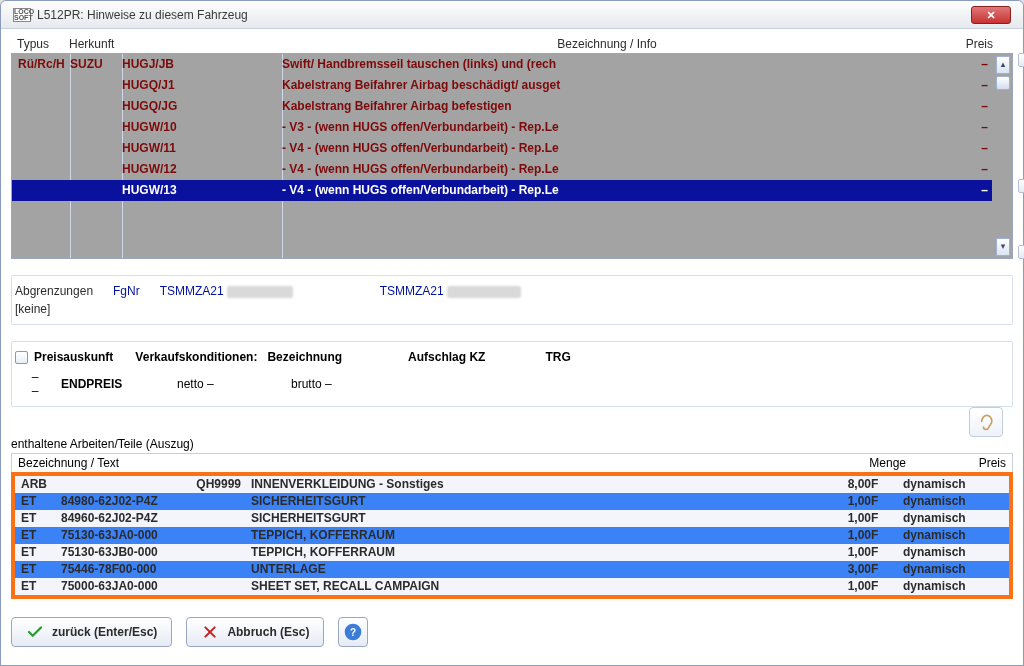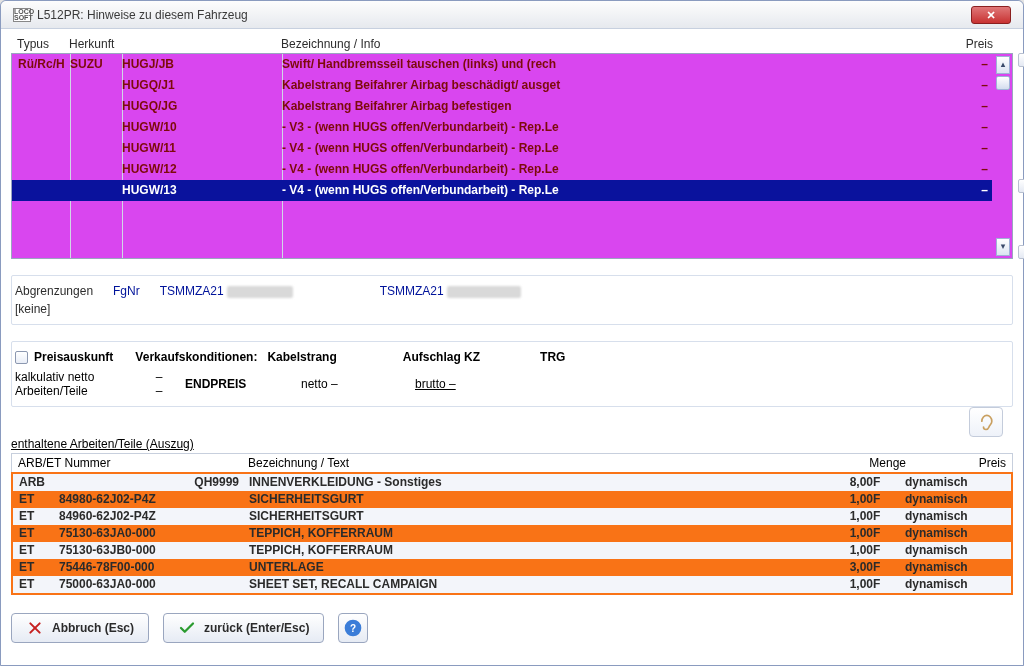--- a/index.html
+++ b/index.html
@@ -12,25 +12,25 @@
   .titlebar .title { color: #3a3a3a; font-size: 12px; flex: 1;}
   .titlebar .close { width: 40px; height: 18px; background: linear-gradient(#e07878,#c83232); border: 1px solid #8a1f1f; border-radius: 3px; color: #fff; text-align: center; line-height: 16px; font-weight: bold; font-size: 11px;}
 
   .content { position: absolute; top: 28px; left: 0; right: 0; bottom: 0; padding: 6px 10px 10px 10px; }
 
   
   .grid-hdr { display: flex; padding: 2px 20px 2px 6px; color:#2d2d2d; font-size:12px; background:#fff;}
   .col-typ  { width: 52px; }
   .col-herk { width: 52px; }
   .col-code { width: 160px; }
-  .col-bez  { flex: 1; }
+  .col-bez  { flex: 1; text-align: center; }
   .col-preis{ width: 60px; text-align: right; }
 
   .grid-wrap { position: relative; }
-  .grid-body { border: 1px solid #9aa6c0; background: #d946ef; height: 206px; position: relative; overflow: hidden;}
+  .grid-body { border: 1px solid #9aa6c0; background: #a3a3a3; height: 206px; position: relative; overflow: hidden;}
   .grid-rows { position: absolute; top:0; left:0; right:20px; bottom:0;}
   .grow { display: flex; height: 21px; line-height: 21px; color:#7d0a0a; font-weight: bold; padding-left: 6px;}
   .grow.sel { background:#0a129d; color:#fff; }
   .grow .gc-typ { width:52px; overflow:hidden; white-space:nowrap;}
   .grow .gc-herk{ width:52px; overflow:hidden; white-space:nowrap;}
   .grow .gc-code{ width:160px;}
   .grow .gc-bez { flex:1; overflow:hidden; white-space:nowrap;}
   .grow .gc-preis{ width:60px; text-align:right; padding-right:4px;}
   .vline { position:absolute; top:0; bottom:0; width:1px; background:#d0d7e6; }
   .vline.v1{ left:58px;} .vline.v2{ left:110px;} .vline.v3{ left:270px;}
@@ -63,30 +63,30 @@
   .preis-box { margin-top:16px;}
   .preis-row1 { display:flex; align-items:center; gap:6px;}
   .chk { width:13px; height:13px; border:1px solid #8c98b0; background:linear-gradient(#fff,#e9eef7); border-radius:2px;}
   .bold { font-weight:bold;}
   .konds{ margin-left:16px;}
   .preis-row2 { display:flex; gap:6px; margin-top:6px;}
   .pcol1{ width:118px;}
   .pcol2{ width:40px; text-align:center;}
   .pcol3{ width:110px; font-weight:bold;}
   .pcol4{ width:60px;}
-  .pcol5{ width:60px; margin-left:48px;text-decoration:underline;}
+  .pcol5{ width:60px; margin-left:48px;}
 
   
   .icon-btn { position:absolute; right:10px; top:0; transform:translateY(-100%); width:34px; height:30px; border:1px solid #c4ccdb; border-radius:4px; background:linear-gradient(#fff,#eef2f9); display:flex; align-items:center; justify-content:center;}
 
   
-  .sect-title { margin-top:20px; margin-bottom:2px;text-decoration:underline;}
+  .sect-title { margin-top:20px; margin-bottom:2px;}
   .arb-hdr { display:flex; border:1px solid #c7cfdd; border-bottom:none; padding:2px 6px; background:#fff;}
   .ah-num{ width:230px;} .ah-bez{ flex:1;} .ah-menge{ width:80px; text-align:right;} .ah-preis{ width:100px; text-align:right;}
-  .arb-body { border:2px solid #f97316; background:#f97316;}
+  .arb-body { border:4px solid #f97316; background:#3b82f6;}
   .arow { display:flex; padding:0 6px; font-weight:bold; color:#2b2b2b; line-height:17px;}
   .arow.alt { background:#f3f5fa;}
   .ac-typ{ width:40px;} .ac-num{ width:190px;} .ac-bez{ flex:1;} .ac-menge{ width:80px; text-align:center;} .ac-preis{ width:100px; text-align:left;}
 
   
   .btnbar { display:flex; gap:14px; margin-top:18px; align-items:center;}
   .btn { height:30px; border:1px solid #9aa6bf; border-radius:4px; background:linear-gradient(#fff,#e6ebf4); display:flex; align-items:center; padding:0 14px; gap:8px; font-weight:bold; color:#2b2b2b;}
   .btn .ico { width:18px; height:18px; display:flex; align-items:center; justify-content:center;}
   .help { width:30px; height:30px; padding:0; justify-content:center;}
   .green-check svg path{ stroke:#2a9b2f;}
@@ -199,29 +199,25 @@
           <span class="redact r2"></span>
         </div>
       </div>
     </div>
 
     <div class="panel preis-box">
       <div class="preis-row1">
         <span class="chk"></span>
         <span class="bold">Preisauskunft</span>
         <span class="bold konds">Verkaufskonditionen:</span>
-        <span class="bold" style="margin-left:4px;">Kabelstrang</span>
+        <span class="bold" style="margin-left:4px;">Bezeichnung</span>
         <span class="bold" style="margin-left:60px;">Aufschlag KZ</span>
         <span class="bold" style="margin-left:54px;">TRG</span>
       </div>
       <div class="preis-row2">
-        <div class="pcol1">
-          <div>kalkulativ netto</div>
-          <div>Arbeiten/Teile</div>
-        </div>
         <div class="pcol2">
           <div>–</div>
           <div>–</div>
         </div>
         <div class="pcol3" style="align-self:center;">
           <span>ENDPREIS</span>
         </div>
         <div class="pcol4" style="align-self:center;">
           <span>netto  –</span>
         </div>
@@ -234,21 +230,20 @@
     <div style="position:relative; margin-top:30px;">
       <div class="icon-btn">
         <svg width="20" height="20" viewBox="0 0 24 24">
             <path d="M7 11c0-4 3-7 6-7s6 3 6 7c0 3-2 4-3 6s-1 4-4 4c-2 0-3-1-3-3" fill="none" stroke="#c9a060" stroke-width="2" stroke-linecap="round"></path>
           </svg>
       </div>
       <div class="sect-title">enthaltene Arbeiten/Teile (Auszug)</div>
     </div>
 
     <div class="arb-hdr">
-      <div class="ah-num">ARB/ET Nummer</div>
       <div class="ah-bez">Bezeichnung / Text</div>
       <div class="ah-menge">Menge</div>
       <div class="ah-preis">Preis</div>
     </div>
     <div class="arb-body" id="arb-body">
         <div class="arow alt">
           <div class="ac-typ">ARB</div>
           <div class="ac-num" style="text-align:right;padding-right:10px;">QH9999</div>
           <div class="ac-bez">INNENVERKLEIDUNG - Sonstiges</div>
           <div class="ac-menge">8,00F</div>
@@ -292,37 +287,37 @@
         <div class="arow alt">
           <div class="ac-typ">ET</div>
           <div class="ac-num" style="">75000-63JA0-000</div>
           <div class="ac-bez">SHEET SET, RECALL CAMPAIGN</div>
           <div class="ac-menge">1,00F</div>
           <div class="ac-preis">dynamisch</div>
         </div>
       </div>
 
     <div class="btnbar">
+      <div class="btn">
+        <span class="ico green-check">
+          <svg width="18" height="18" viewBox="0 0 24 24">
+              <path d="M4 12l5 5L20 6" fill="none" stroke-width="3" stroke-linecap="round" stroke-linejoin="round"></path>
+            </svg>
+        </span>
+        <span>zurück (Enter/Esc)</span>
+      </div>
       <div class="btn">
         <span class="ico red-x">
           <svg width="16" height="16" viewBox="0 0 24 24">
               <line x1="5" y1="5" x2="19" y2="19" stroke-width="3" stroke-linecap="round"></line>
               <line x1="19" y1="5" x2="5" y2="19" stroke-width="3" stroke-linecap="round"></line>
             </svg>
         </span>
         <span>Abbruch (Esc)</span>
       </div>
-      <div class="btn">
-        <span class="ico green-check">
-          <svg width="18" height="18" viewBox="0 0 24 24">
-              <path d="M4 12l5 5L20 6" fill="none" stroke-width="3" stroke-linecap="round" stroke-linejoin="round"></path>
-            </svg>
-        </span>
-        <span>zurück (Enter/Esc)</span>
-      </div>
       <div class="btn help">
         <svg width="20" height="20" viewBox="0 0 24 24">
           <circle cx="12" cy="12" r="10" fill="#3b7dd8"></circle>
           <text x="12" y="17" text-anchor="middle" font-size="14" font-weight="bold" fill="#fff">?</text>
         </svg>
       </div>
     </div>
 
   </div>
 </div>

